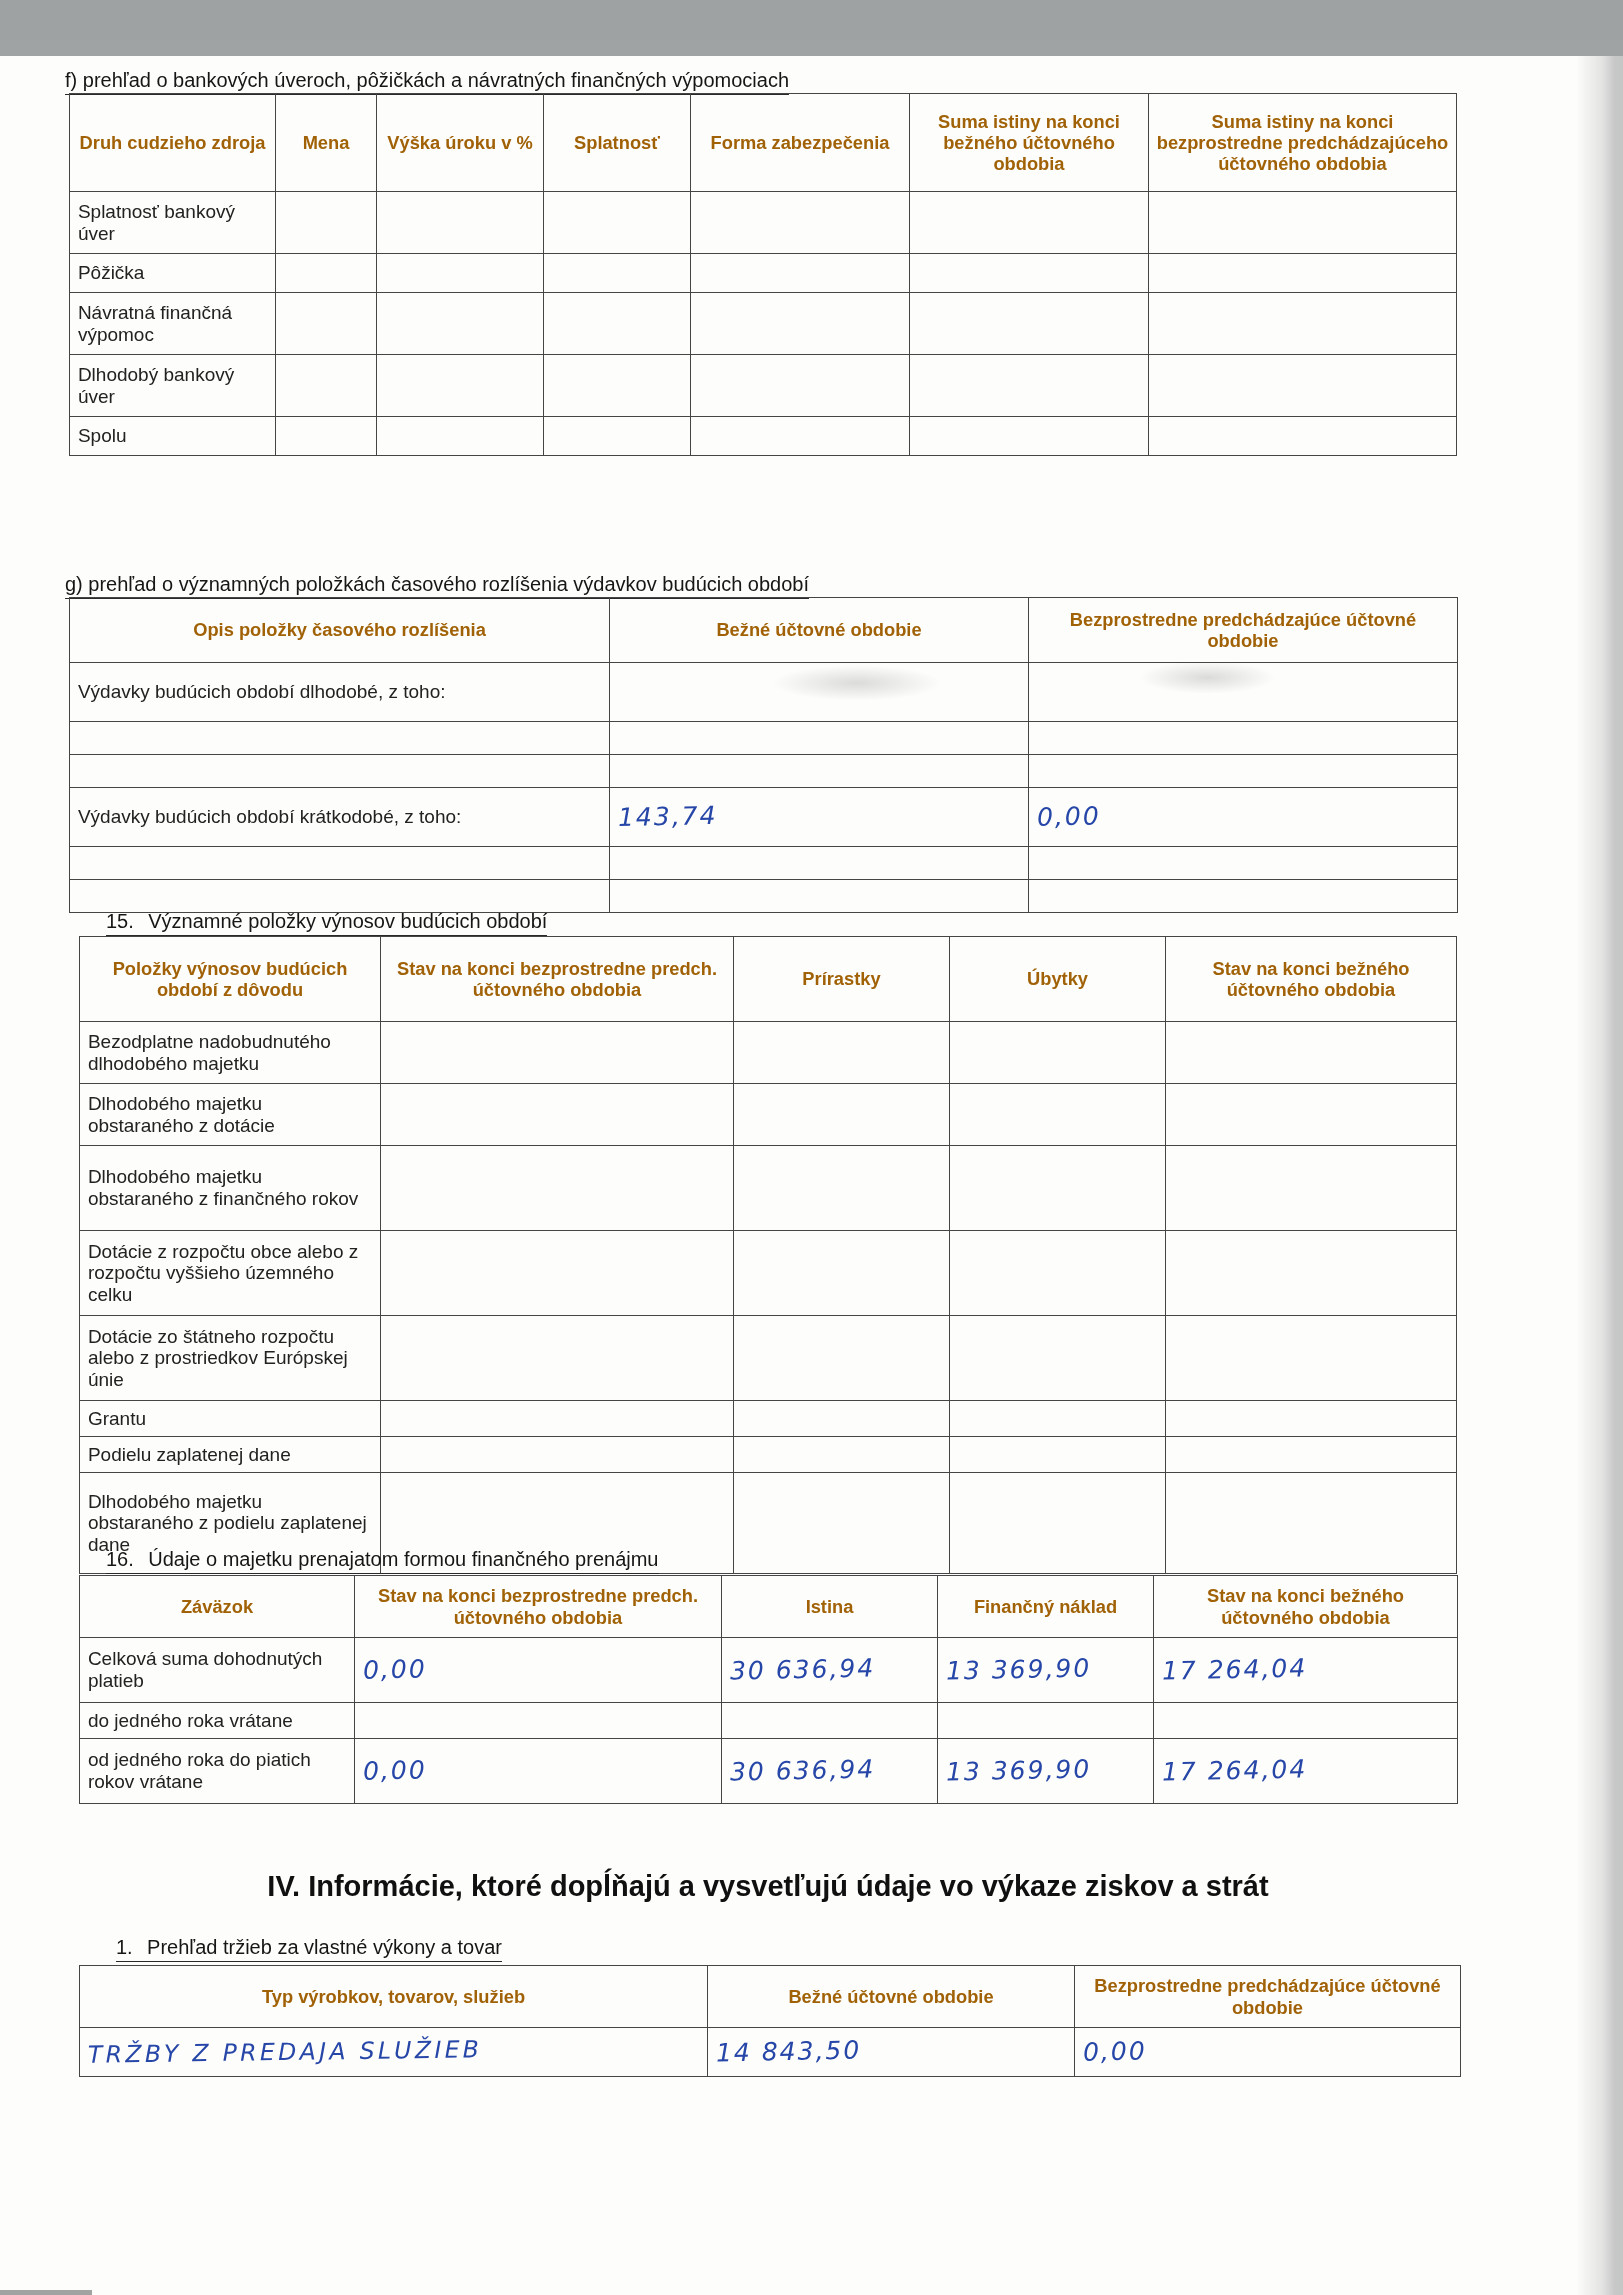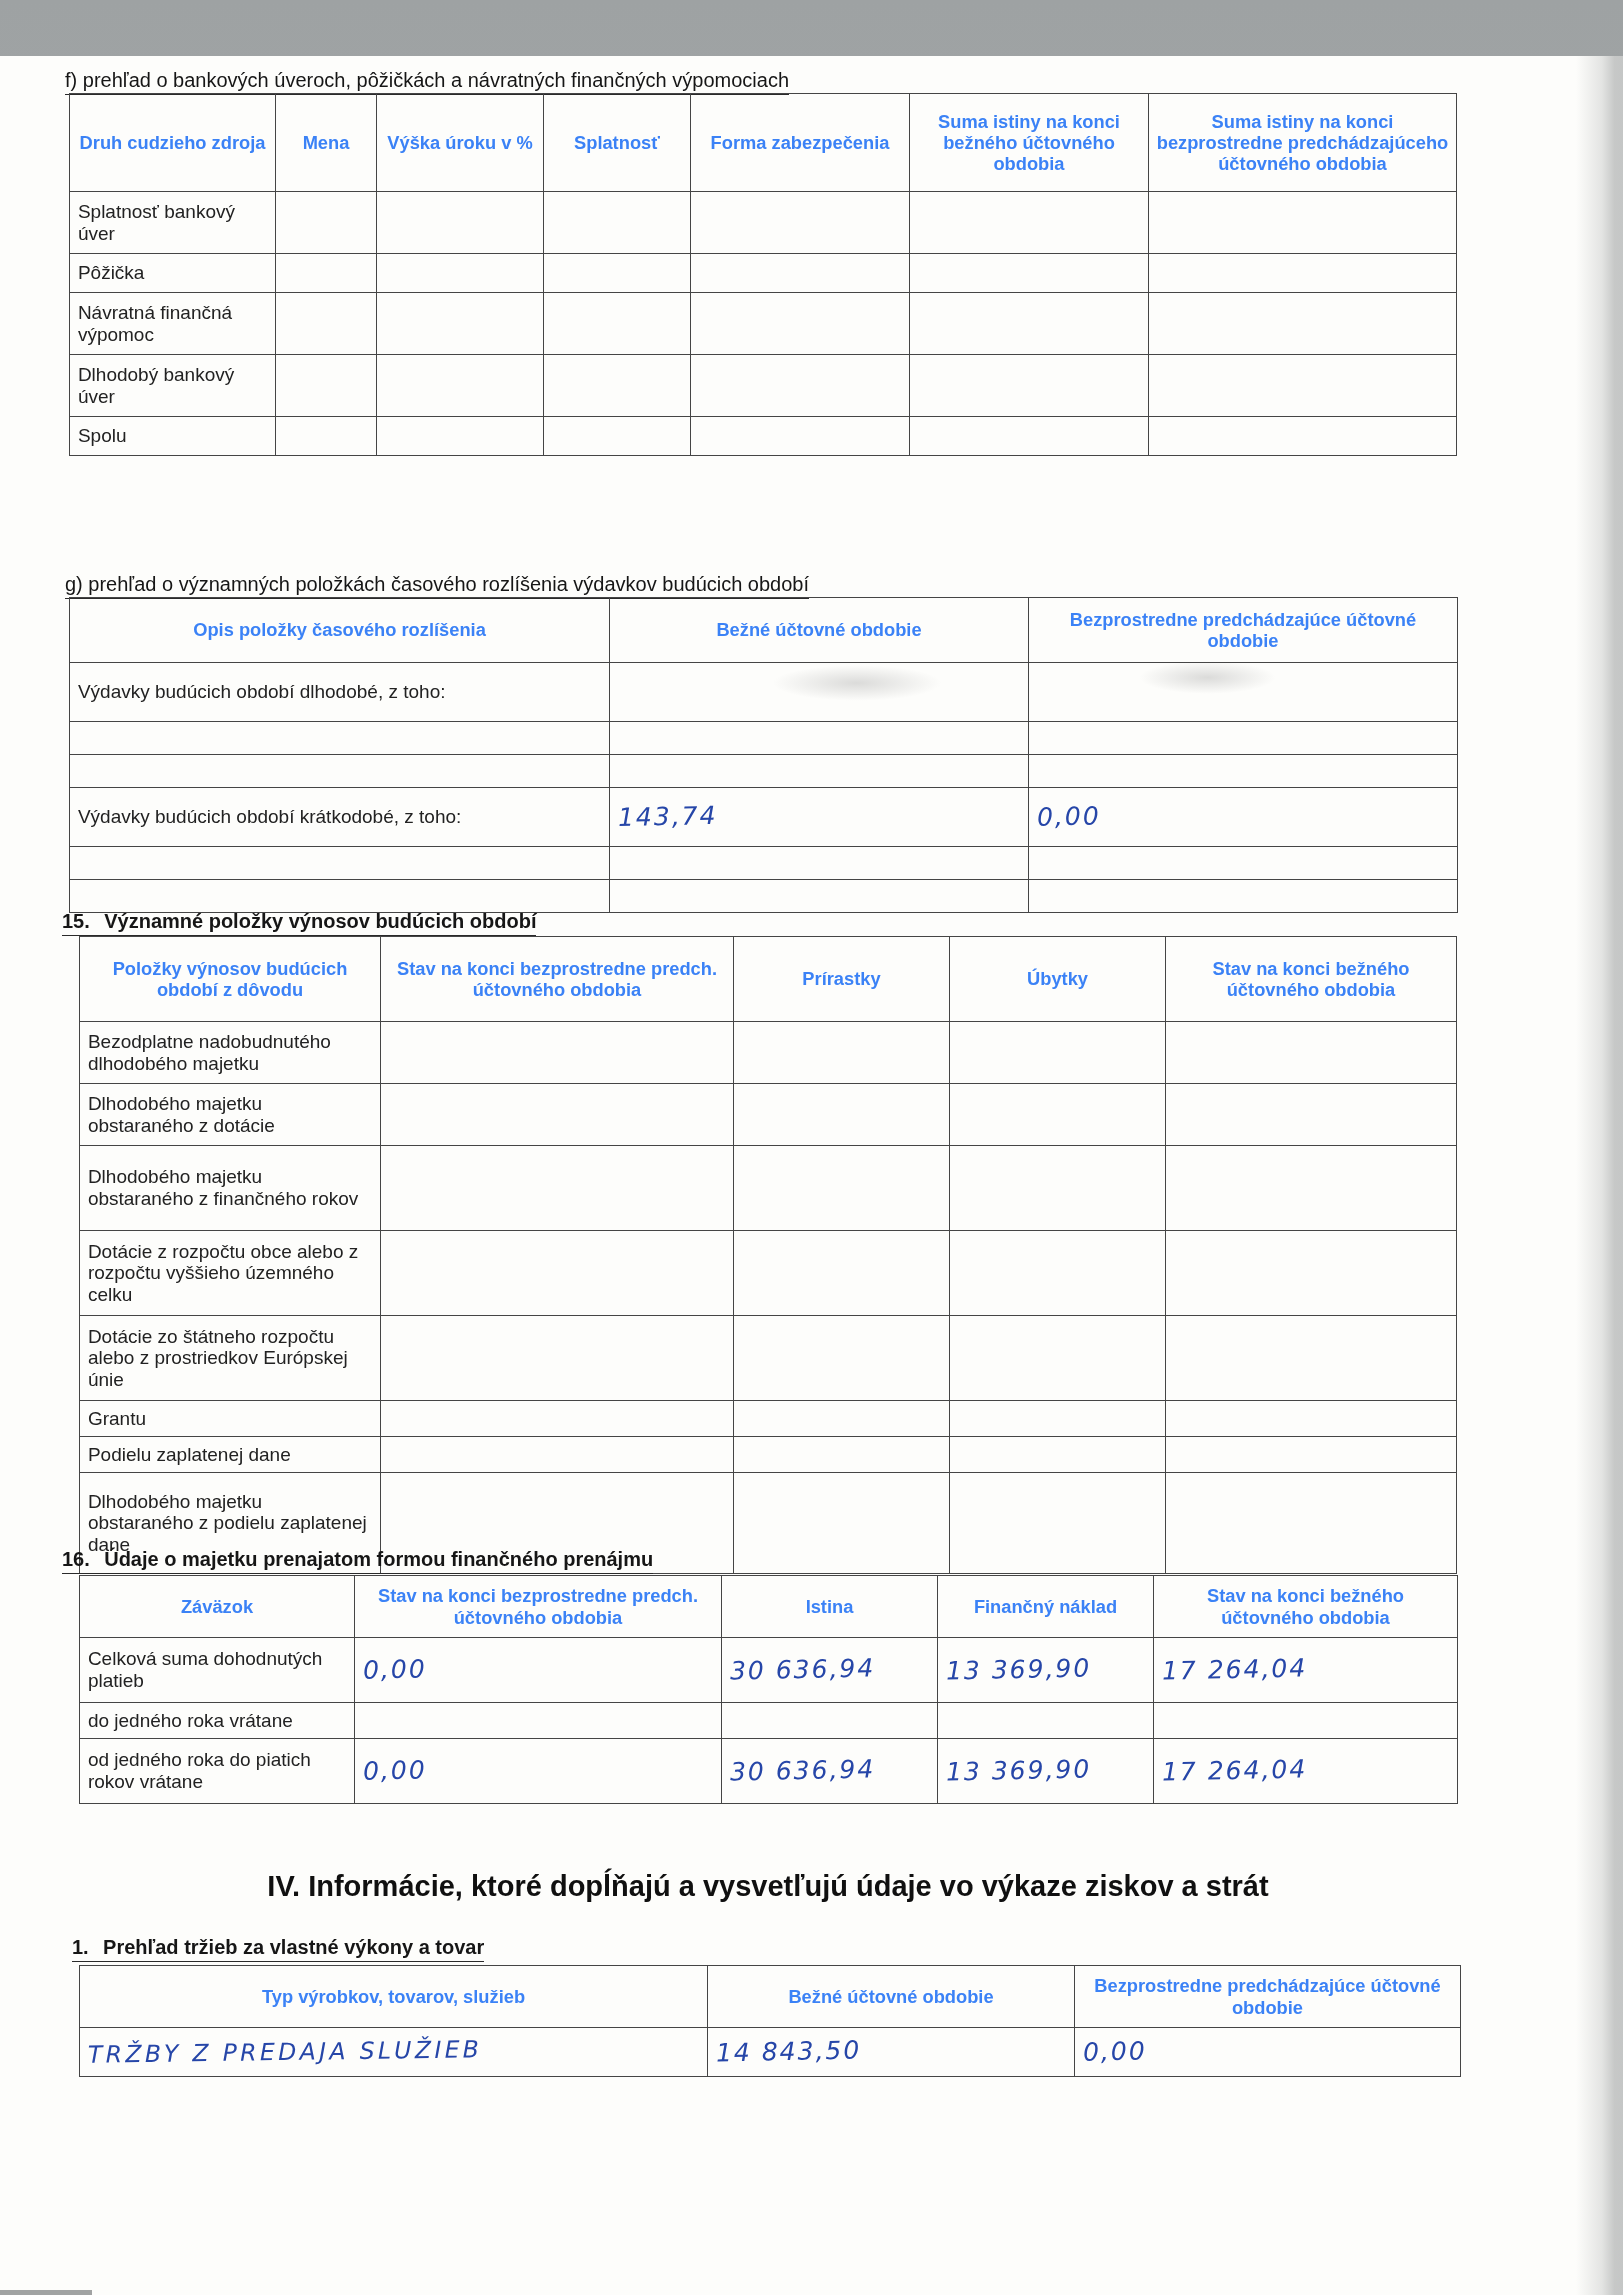--- a/index.html
+++ b/index.html
@@ -20,35 +20,35 @@
   .abs { position:absolute; }
 
   
   .sec-head {
     font-size:20px;
     color:#161616;
     border-bottom:1.3px solid #2a2a2a;
     padding-bottom:2px;
     white-space:nowrap;
   }
-  .bold { font-weight:bold; }
+  .bold { font-weight:normal;margin-left:44px; }
   .num { display:inline-block; margin-right:14.4px; }
   .iv-head {
     font-size:29px; font-weight:bold; text-align:center; color:#101010;
   }
 
   
   table.t { border-collapse:collapse; table-layout:fixed; }
   table.t th, table.t td {
     border:1.3px solid #454545;
     overflow:hidden;
   }
   table.t th {
     font-size:18.3px; font-weight:bold; text-align:center; vertical-align:middle;
-    padding:3.9px 5.2px; line-height:1.16; color:#3b82f6;
+    padding:3.9px 5.2px; line-height:1.16; color:#a16207;
   }
   table.t td {
     font-size:19px; text-align:left; vertical-align:middle;
     padding:3.9px 7.9px; line-height:1.14; color:#222;
   }
   td.c { text-align:center; }
 
   
   .hw {
     display:inline-block;

